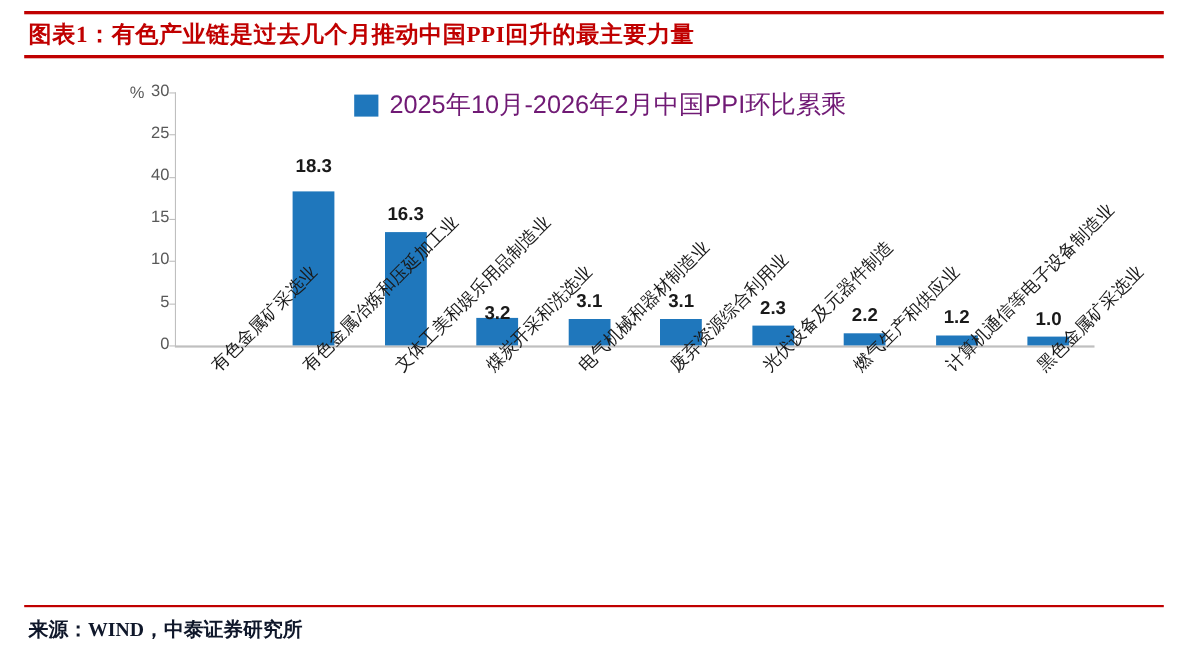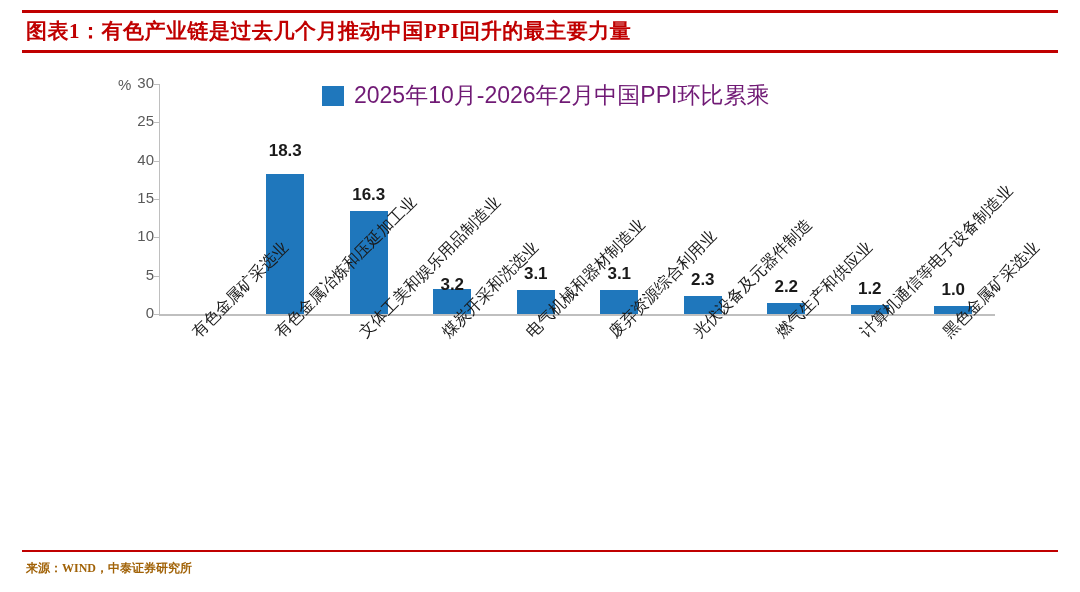--- a/index.html
+++ b/index.html
@@ -165,23 +165,23 @@
     top: 550px;
     width: 1036px;
     height: 2px;
     background: #c00000;
   }
   .source {
     position: absolute;
     left: 26px;
     top: 560px;
     font-family: "Liberation Serif", serif;
-    font-size: 12px;
+    font-size: 18px;
     font-weight: bold;
-    color: #a16207;
+    color: #0f172a;
     white-space: nowrap;
   }
 </style>
 </head>
 <body>
 
 <div class="page">
 
   <div class="header-rule-top"></div>
   <div class="title">图表1：有色产业链是过去几个月推动中国PPI回升的最主要力量</div>

